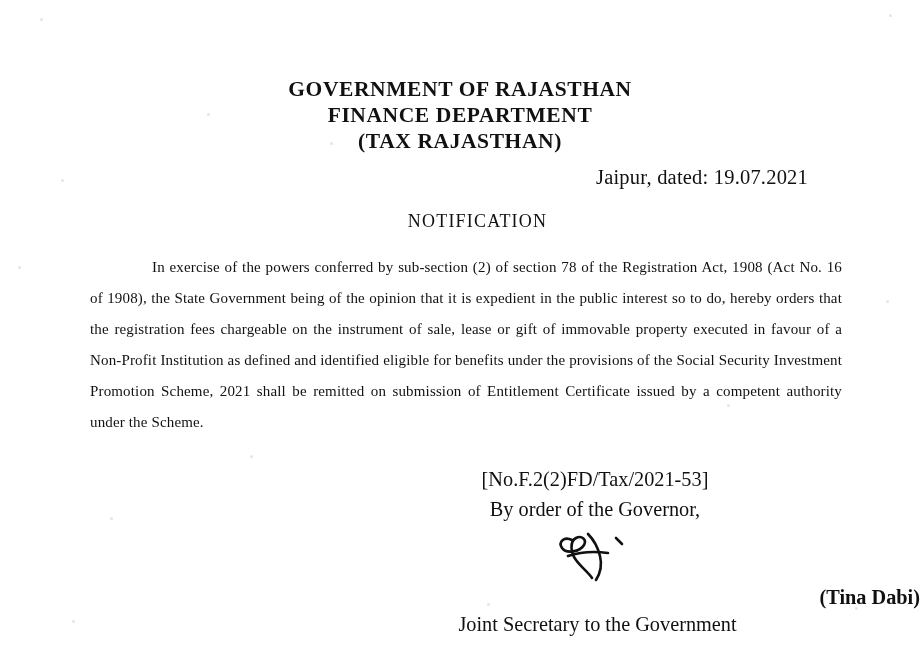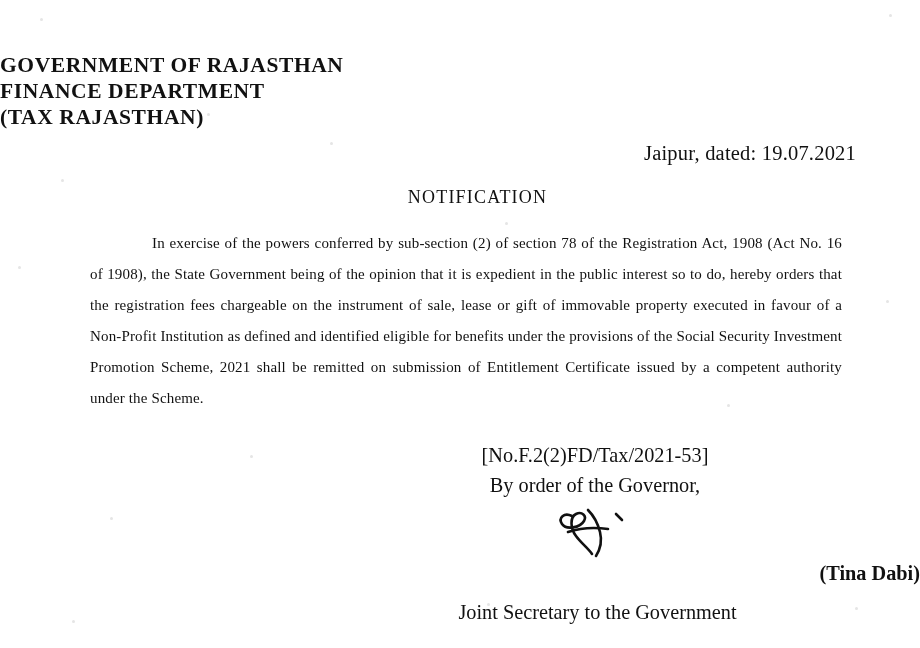--- a/index.html
+++ b/index.html
@@ -26,33 +26,34 @@
 
   .page {
     position: absolute;
     left: 0; top: 0;
     width: 920px;
     height: 648px;
     padding: 0;
   }
 
   .header {
-    margin-top: 52px;
+    text-align: center;
+    margin-top: 76px;
   }
   .header div {
     font-weight: bold;
     font-size: 21.5px;
     letter-spacing: .6px;
     line-height: 26px;
   }
 
   .dateline {
     text-align: right;
     margin-top: 12px;
-    padding-right: 64px;
+    padding-right: 112px;
     font-size: 20.5px;
     letter-spacing: .2px;
   }
 
   .notif-title {
     text-align: center;
     margin-top: 22px;
     font-weight: normal;
     font-size: 18px;
     letter-spacing: 1.2px;
@@ -93,21 +94,21 @@
   .signer {
     text-align: right;
     padding-left: 275px;
     font-weight: bold;
     font-size: 20.3px;
   }
   .designation {
     text-align: center;
     padding-left: 275px;
     font-size: 20.3px;
-    margin-top: 16px;
+    margin-top: 4px;
   }
 </style>
 </head>
 <body>
 
 <div class="page">
 
   <div class="header">
     <div>GOVERNMENT OF RAJASTHAN</div>
     <div>FINANCE DEPARTMENT</div>

